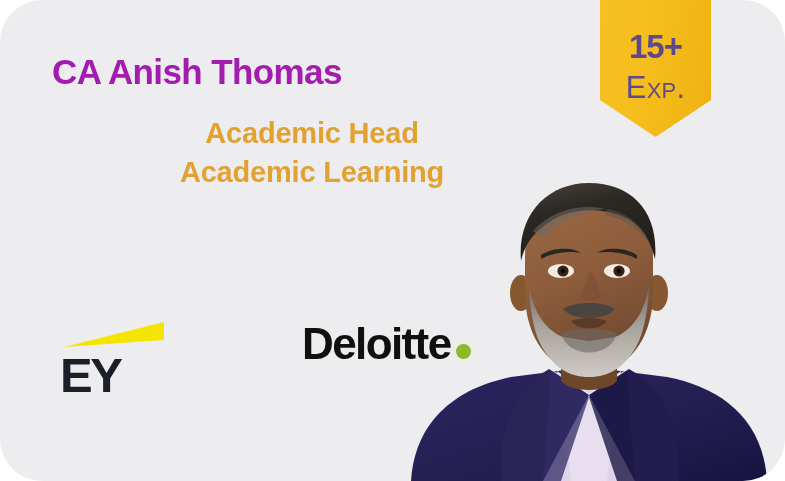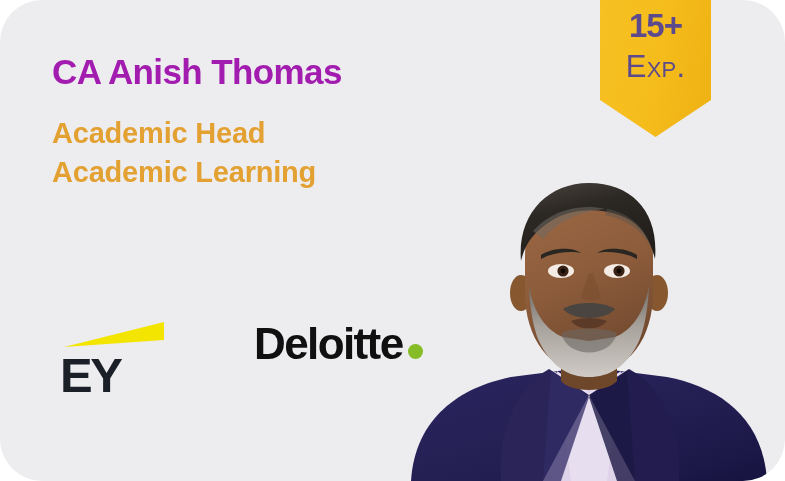--- a/index.html
+++ b/index.html
@@ -43,38 +43,39 @@
   .role-lines {
     margin-top: 22px;
   }
   .role-line {
     font-size: 29px;
     font-weight: bold;
     color: #e3a132;
     line-height: 1.32;
     letter-spacing: -0.2px;
     white-space: nowrap;
+    text-align: center;
   }
 
   
   .exp-ribbon {
     position: absolute;
     left: 600px;
     top: 0;
     width: 111px;
     height: 137px;
     background: linear-gradient(100deg, #f7c023 0%, #f5bd1c 45%, #efb113 100%);
     -webkit-clip-path: polygon(0 0, 100% 0, 100% 73%, 50% 100%, 0 73%);
     clip-path: polygon(0 0, 100% 0, 100% 73%, 50% 100%, 0 73%);
     filter: drop-shadow(2px 3px 3px rgba(0,0,0,0.22));
     display: flex;
     flex-direction: column;
     align-items: center;
     justify-content: flex-start;
-    padding-top: 9px;
+    padding-top: 30px;
     box-sizing: border-box;
   }
   .exp-count {
     font-size: 33px;
     font-weight: bold;
     color: #5c4a8c;
     line-height: 1;
     letter-spacing: -1px;
   }
   .exp-label {
@@ -117,20 +118,21 @@
     font-weight: bold;
     color: #1b2028;
     letter-spacing: -2.5px;
     line-height: 1;
   }
 
   .deloitte-logo {
     display: flex;
     align-items: baseline;
     padding-bottom: 2px;
+    margin-left: 48px;
   }
   .deloitte-word {
     font-size: 44px;
     font-weight: bold;
     color: #101010;
     letter-spacing: -1.6px;
     line-height: 1;
   }
   .deloitte-dot {
     width: 15px;

